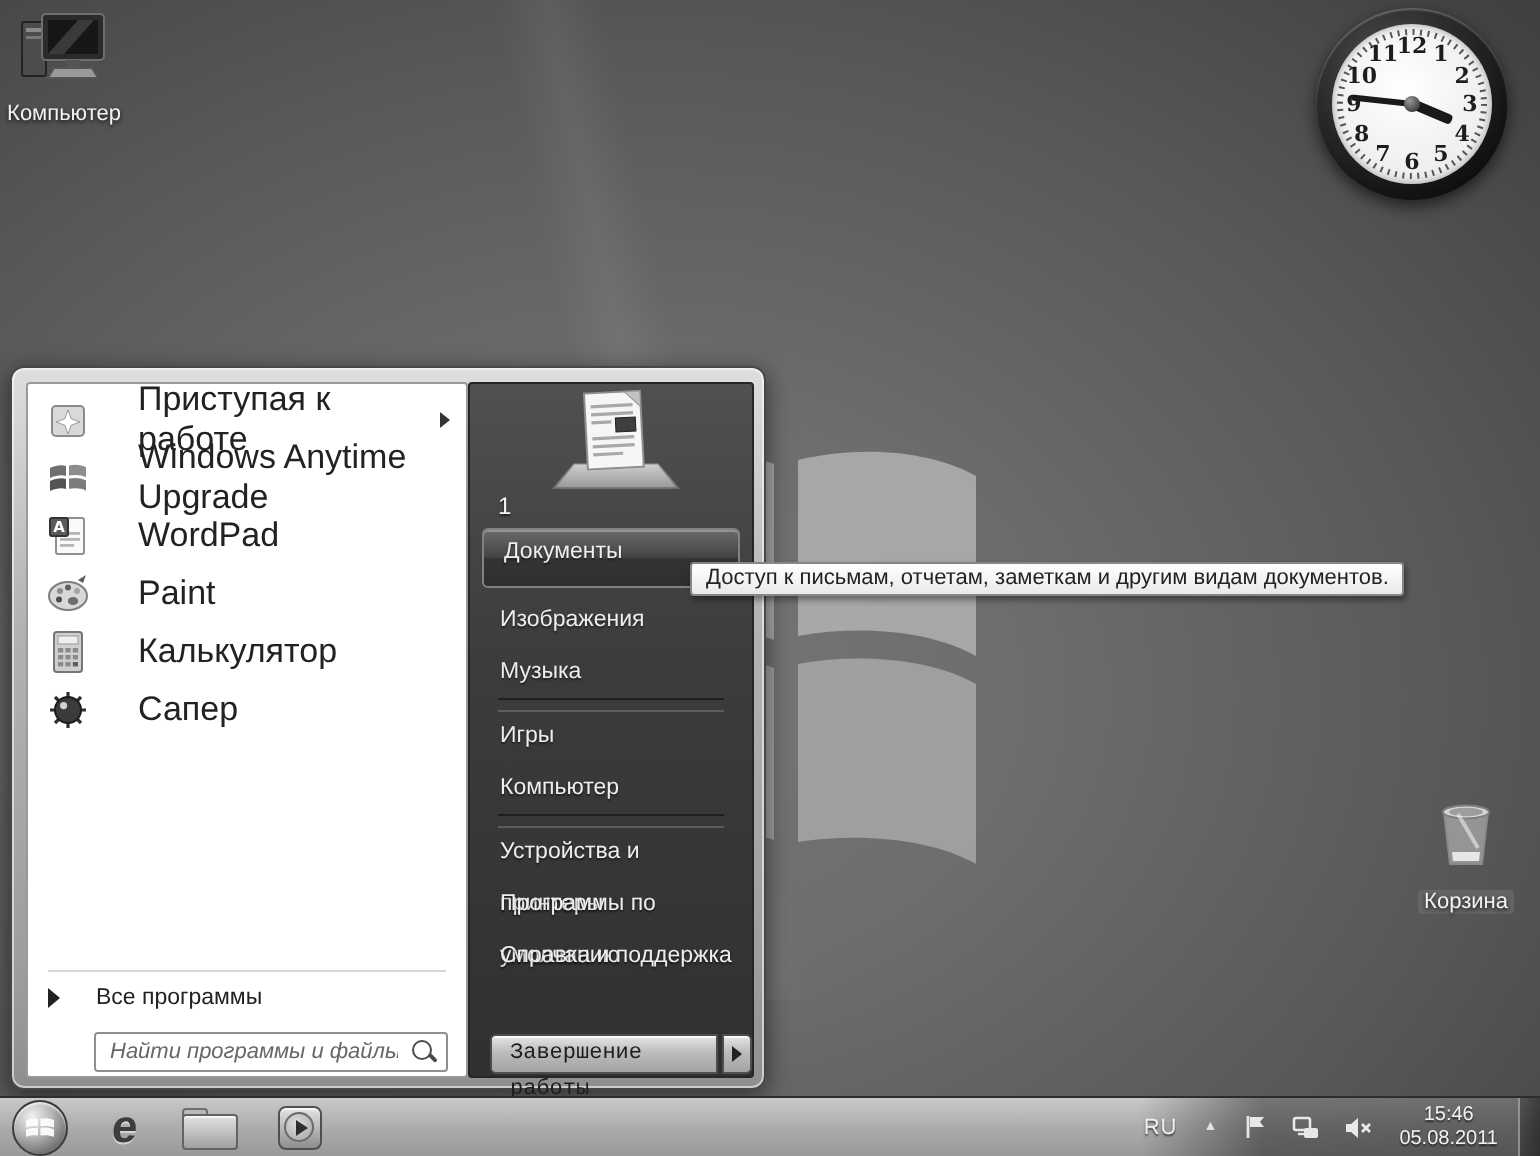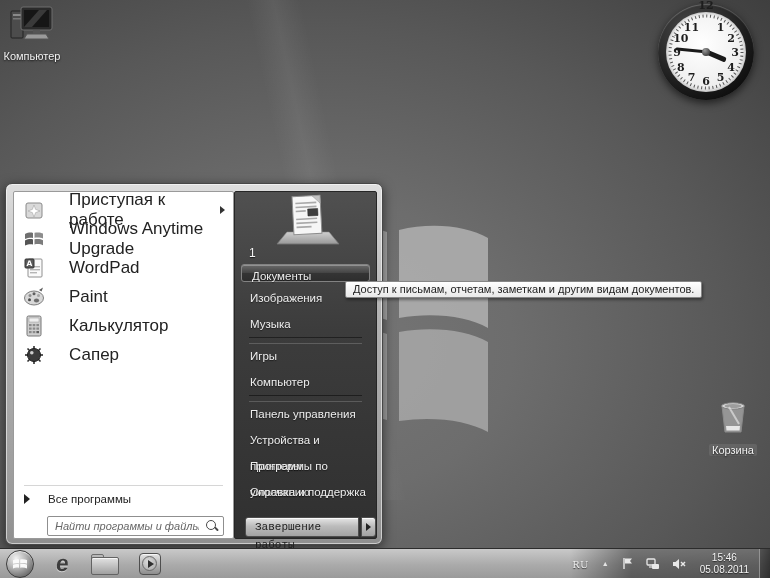--- a/index.html
+++ b/index.html
@@ -71,21 +71,21 @@
   .mag::before { content:""; position:absolute; left:1px; top:1px; width:8px; height:8px;
     border:1.6px solid #4a4a4a; border-radius:50%; }
   .mag::after { content:""; position:absolute; left:9px; top:9px; width:5px; height:1.8px;
     background:#4a4a4a; transform:rotate(45deg); border-radius:1px; }
 
   .user-tile { position:absolute; left:38px; top:0px; }
   .user-name { position:absolute; left:14px; top:54px; font-size:12px; color:#f2f2f2; text-shadow:0 1px 1px rgba(0,0,0,.6); }
   .nav { position:absolute; left:6px; right:6px; top:72px; }
   .nav-item { height:26px; line-height:26px; padding-left:9px; font-size:11.5px; color:#eeeeee;
     text-shadow:0 1px 1px rgba(0,0,0,.5); cursor:default; }
-  .nav-item.selected { height:18px; line-height:22px; margin-bottom:3px;
+  .nav-item.selected { height:30px; line-height:22px; margin-bottom:3px;
     border:1px solid #828282; border-radius:3px;
     background:linear-gradient(180deg,#6a6a6a,#454545 48%,#343434 52%,#2e2e2e);
     box-shadow:inset 0 1px 0 rgba(255,255,255,.28);padding-left:10px; }
   .sep-right { height:6px; margin:0 8px; border-top:1px solid rgba(0,0,0,.45);
     box-shadow:0 1px 0 rgba(255,255,255,.18); }
   .shutdown-row { position:absolute; left:10px; top:325px; display:flex;font-family:Liberation Mono, monospace; }
   .shut-btn { height:20px; padding:0 9px; font-size:11px; color:#1e1e1e; line-height:18px;
     border:1px solid #4e4e4e; border-radius:3px 0 0 3px;
     background:linear-gradient(180deg,#e6e6e6,#bcbcbc 45%,#a3a3a3);
     box-shadow:inset 0 1px 0 rgba(255,255,255,.8); cursor:default; }
@@ -125,21 +125,21 @@
     background:linear-gradient(180deg,#e4e4e4,#8d8d8d); box-shadow:inset 0 1px 0 rgba(255,255,255,.7);
     display:flex; align-items:center; justify-content:center; }
   .wmp .disc { width:15px; height:15px; border-radius:50%;
     background:radial-gradient(circle at 40% 35%, #dcdcdc, #a5a5a5); border:1px solid #6a6a6a;
     display:flex; align-items:center; justify-content:center; }
   .wmp .disc span { width:0; height:0; border-left:6px solid #2e2e2e;
     border-top:4px solid transparent; border-bottom:4px solid transparent; margin-left:2px; }
 
   .tray { margin-left:auto; display:flex; align-items:center; height:100%; }
   .tray-lang { font-size:11px; color:#f0f0f0; letter-spacing:.5px; text-shadow:0 1px 1px rgba(0,0,0,.6);
-    padding:0 6px; cursor:pointer;font-family:Liberation Serif, serif; }
+    padding:0 6px; cursor:pointer; }
   .tray-chevron { font-size:7px; color:#e3e3e3; padding:0 7px; cursor:pointer; }
   .tray-ico { padding:0 6px; display:flex; align-items:center; cursor:pointer; }
   .tray-clock { text-align:center; font-size:10px; line-height:12px; color:#f2f2f2;
     text-shadow:0 1px 1px rgba(0,0,0,.6); padding:0 8px; cursor:pointer; }
   .show-desktop { width:11px; height:100%; margin-left:2px; border-left:1px solid rgba(255,255,255,.45);
     background:linear-gradient(90deg, rgba(0,0,0,.25), rgba(0,0,0,.45)); cursor:pointer; }
 </style>
 </head>
 <body>
 
@@ -168,21 +168,21 @@
   <div class="lbl">Компьютер</div>
 </div>
 
 <div id="clock">
   <div class="clock-ring"></div>
   <div class="clock-face"></div>
   <svg class="clock-ticks" width="80" height="80">
     <circle cx="40" cy="40" r="36" fill="none" stroke="#555" stroke-width="3" stroke-dasharray="1 2.77"></circle>
   </svg>
   <div>
-      <span class="clk-num" style="left: 48px; top: 1px;">12</span>
+      <span class="clk-num" style="left: 48px; top: 19px;">12</span>
       <span class="clk-num" style="left: 62.5px; top: 22.8853px;">1</span>
       <span class="clk-num" style="left: 73.1147px; top: 33.5px;">2</span>
       <span class="clk-num" style="left: 77px; top: 48px;">3</span>
       <span class="clk-num" style="left: 73.1147px; top: 62.5px;">4</span>
       <span class="clk-num" style="left: 62.5px; top: 73.1147px;">5</span>
       <span class="clk-num" style="left: 48px; top: 77px;">6</span>
       <span class="clk-num" style="left: 33.5px; top: 73.1147px;">7</span>
       <span class="clk-num" style="left: 22.8853px; top: 62.5px;">8</span>
       <span class="clk-num" style="left: 19px; top: 48px;">9</span>
       <span class="clk-num" style="left: 22.8853px; top: 33.5px;">10</span>
@@ -347,21 +347,20 @@
     <div class="user-name">1</div>
 
     <div class="nav">
       <div class="nav-item selected">Документы</div>
       <div class="nav-item">Изображения</div>
       <div class="nav-item">Музыка</div>
       <div class="sep-right"></div>
       <div class="nav-item">Игры</div>
       <div class="nav-item">Компьютер</div>
       <div class="sep-right"></div>
-      <div class="nav-item">Панель управления</div>
       <div class="nav-item">Устройства и принтеры</div>
       <div class="nav-item">Программы по умолчанию</div>
       <div class="nav-item">Справка и поддержка</div>
     </div>
 
     <div class="shutdown-row">
       <div class="shut-btn">Завершение работы</div>
       <div class="shut-arrow">
           <span></span>
         </div>

